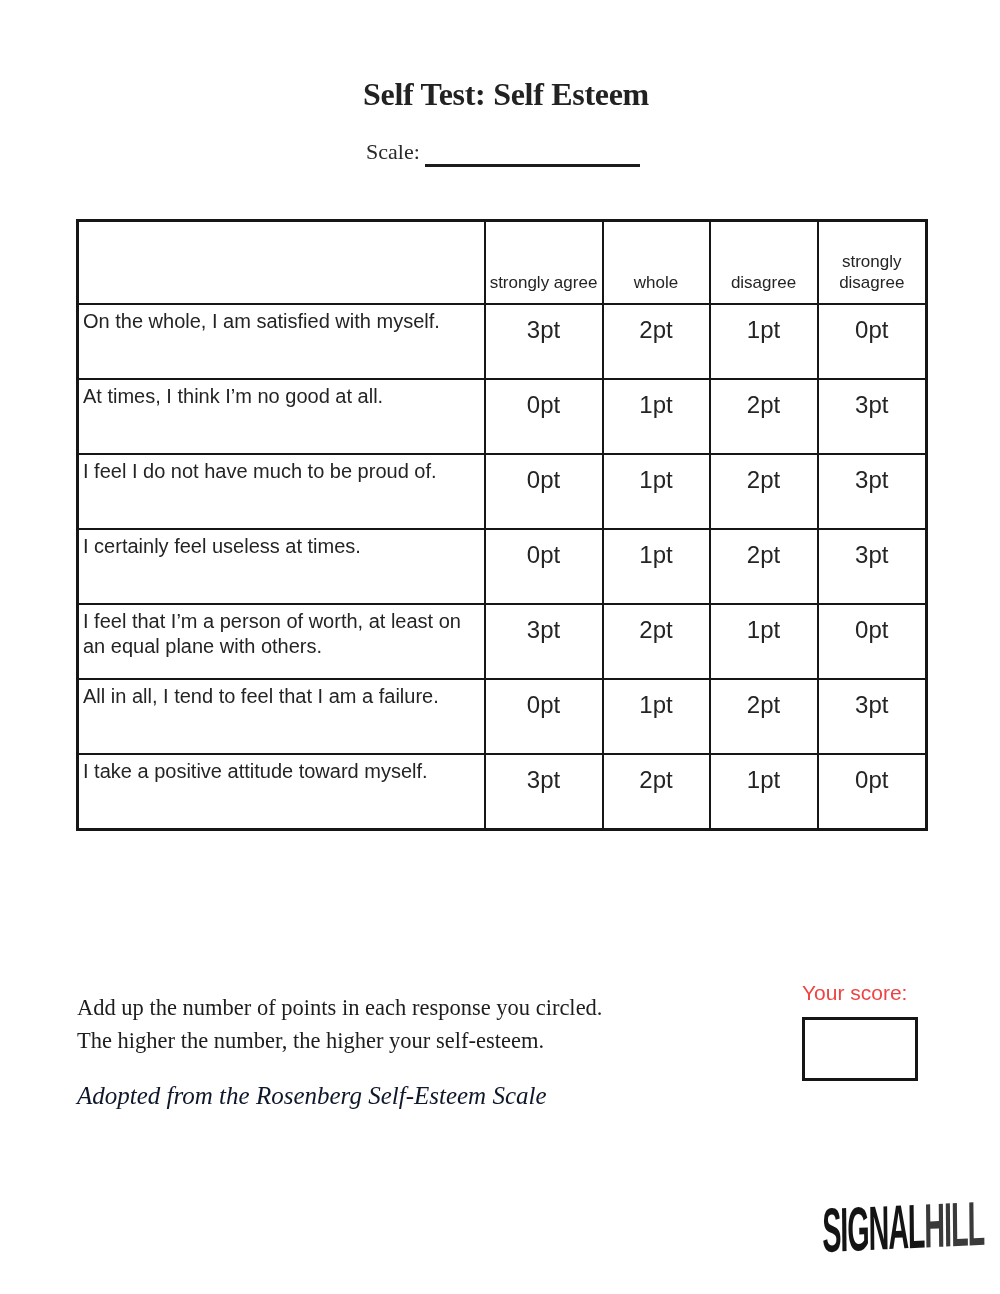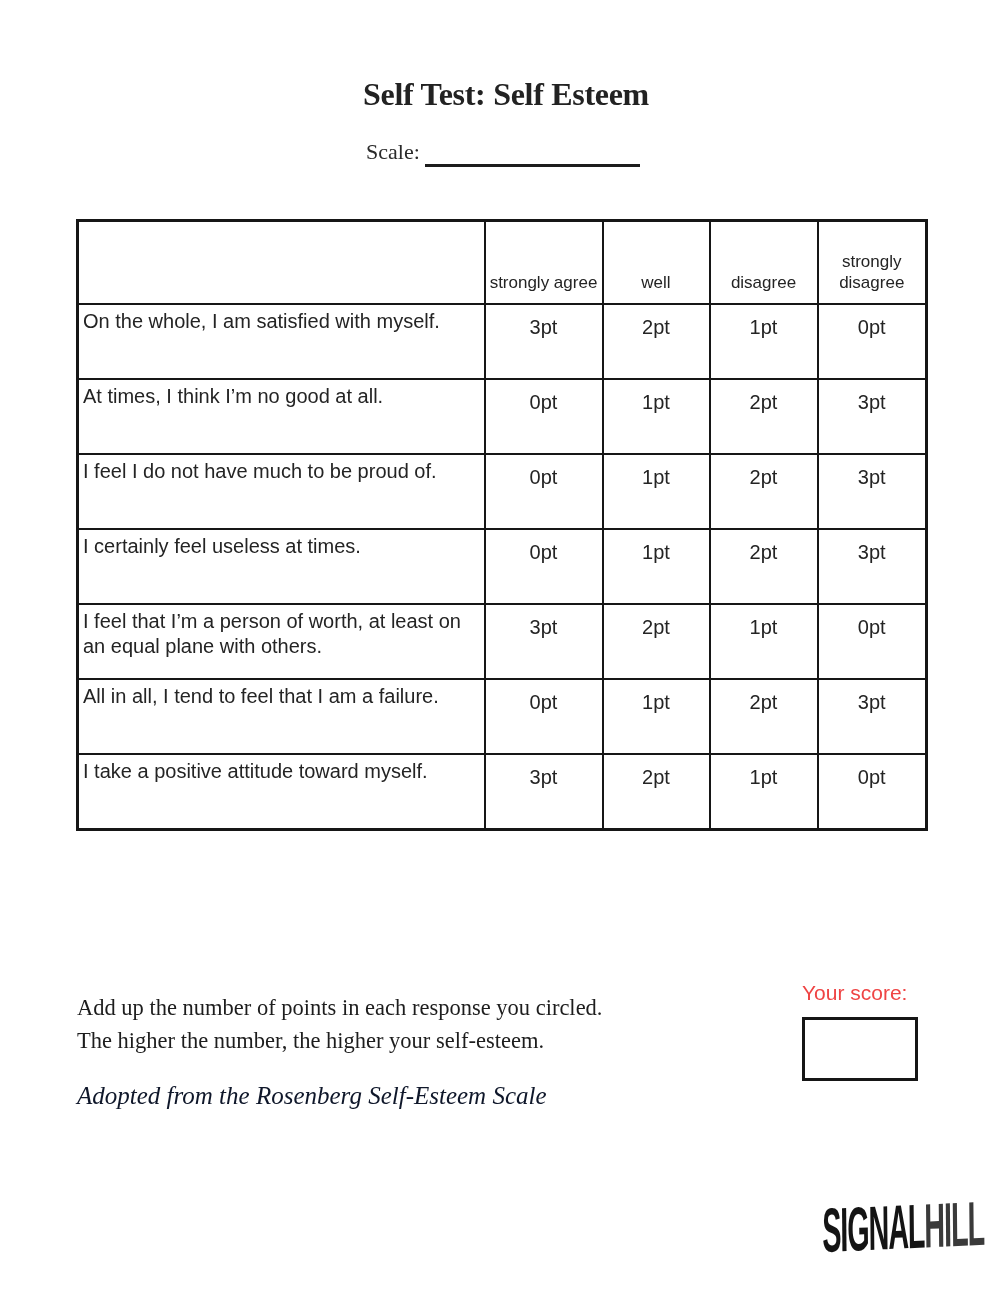--- a/index.html
+++ b/index.html
@@ -67,21 +67,21 @@
   table.score-table td { height: 61px; }
   td.q-cell {
     font-size: 20px;
     line-height: 1.27;
     text-align: left;
     vertical-align: top;
     padding: 4px 6px 0 4px;
     color: #242424;
   }
   td.pt-cell {
-    font-size: 20px;
+    font-size: 24px;
     text-align: center;
     vertical-align: top;
     padding-top: 11px;
     color: #242424;
   }
 
   
   .instructions {
     position: absolute;
     left: 77px; top: 975px;
@@ -147,21 +147,21 @@
       <col style="width:407px">
         <col style="width:118px">
         <col style="width:107px">
         <col style="width:108px">
         <col style="width:109px">
     </colgroup>
     <thead>
       <tr>
         <th class="q-head"></th>
         <th>strongly agree</th>
-        <th>well</th>
+        <th>whole</th>
         <th>disagree</th>
         <th>strongly disagree</th>
       </tr>
     </thead>
     <tbody>
       <tr>
         <td class="q-cell">On the whole, I am satisfied with myself.</td>
         <td class="pt-cell">3pt</td>
         <td class="pt-cell">2pt</td>
         <td class="pt-cell">1pt</td>

